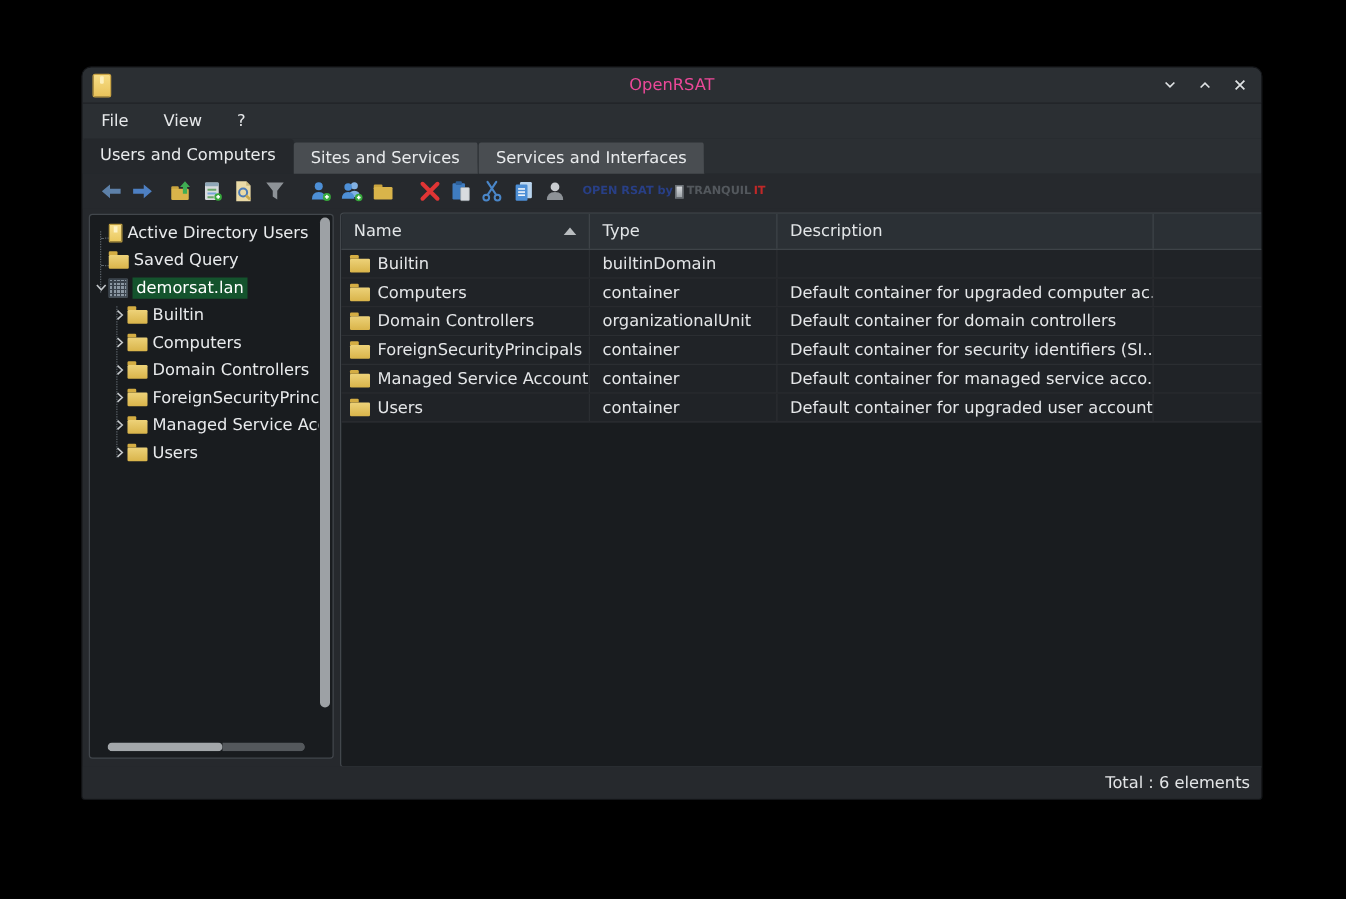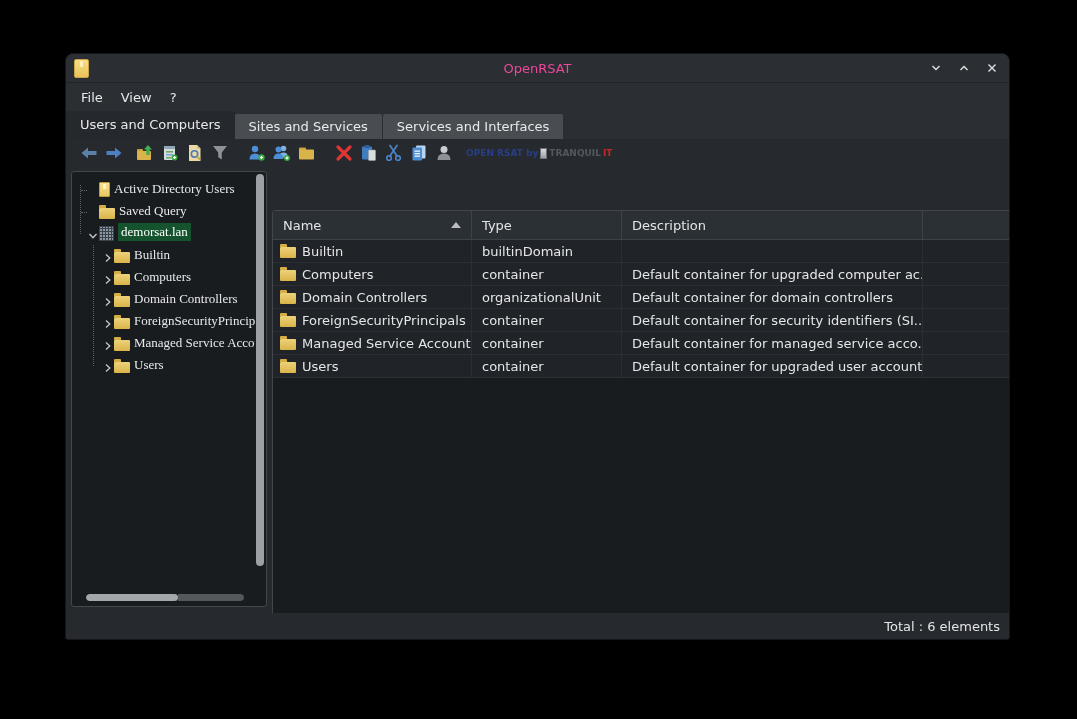--- a/index.html
+++ b/index.html
@@ -9,21 +9,21 @@
 
   
   .titlebar { height:29px; background:#2b2f33; display:flex; align-items:center; padding:0 8px; position:relative; border-bottom:1px solid #202327;}
   .app-icon { width:15px; height:19px; border-radius:2px; background:linear-gradient(#f7dd85,#e9c35b); border:1px solid #c9a445; position:relative;}
   .app-icon::before{content:"";position:absolute;left:5px;top:1px;width:3px;height:6px;background:#fdf0bd;border-radius:1px;}
   .title-text { position:absolute; left:0; right:0; text-align:center; color:#ec4899; font-size:13px; }
   .win-controls { margin-left:auto; display:flex; gap:9px; z-index:2;}
   .win-btn { width:19px; height:19px; display:flex; align-items:center; justify-content:center; cursor:default;}
 
   
-  .menubar { height:28px; background:#2b2f33; display:flex; align-items:center; padding-left:6px; }
+  .menubar { height:28px; background:#2b2f33; display:flex; align-items:center; padding-left:6px;gap:10px; }
   .menu-item { color:#e6e8ea; font-size:13px; padding:3px 9px; border-radius:2px;}
 
   
   .tabbar { height:28px; background:#2b2f33; display:flex; align-items:flex-end; }
   .tab { height:25px; line-height:25px; padding:0 14px; font-size:13px; color:#e8eaec; background:#494d51; border-right:1px solid #2b2f33; border-radius:2px 2px 0 0;}
   .tab.active { height:28px; line-height:28px; background:#25282c; border-right:none; border-radius:3px 3px 0 0;}
 
   
   .toolbar { height:28px; background:#26292d; display:flex; align-items:center; padding-left:10px; }
   .tb-icon { width:25px; height:24px; display:flex; align-items:center; justify-content:center; border-radius:3px; }
@@ -31,25 +31,25 @@
   .brand { display:flex; align-items:center; gap:2px; margin-left:10px; }
   .brand-prefix { font-size:9px; font-weight:bold; color:#283f86; letter-spacing:0px;}
   .brand-logo { width:7px; height:11px; background:linear-gradient(#d8dbde,#9aa0a5); border:1px solid #6d7378; }
   .brand-company { font-size:9px; font-weight:bold; color:#53585d; }
   .brand-suffix { font-size:9px; font-weight:bold; color:#c02828; }
 
   
   .content { position:absolute; top:113px; left:0; right:0; bottom:26px; }
   .panel { position:absolute; background:#191c1f; border:1px solid #42474c; border-radius:3px; }
   .tree-panel { left:5px; top:4px; width:196px; height:436px; overflow:hidden; }
-  .table-panel { left:206px; top:3px; width:786px; height:444px; overflow:hidden;margin-top:40px; }
+  .table-panel { left:206px; top:3px; width:786px; height:444px; overflow:hidden; }
 
   
   .tree-rows { position:absolute; left:0; top:3px; right:11px; bottom:16px; overflow:hidden; }
-  .tree-row { display:flex; align-items:flex-end; height:22px; padding-left:14px; white-space:nowrap; position:relative; z-index:1;font-family:Liberation Serif, serif;}
+  .tree-row { display:flex; align-items:center; height:22px; padding-left:2px; white-space:nowrap; position:relative; z-index:1;}
   .tree-row .indent { width:15px; flex:none; }
   .exp-slot { width:13px; flex:none; display:flex; align-items:center; justify-content:center; }
   .tree-label { color:#e8eaec; font-size:13px; margin-left:4px; }
   .tree-label.selected { background:#14532d; color:#ffffff; padding:1px 3px; }
   .guide { position:absolute; z-index:0; }
   .guide.v { border-left:1px dotted #5c636a; width:0; }
   .guide.h { border-top:1px dotted #5c636a; height:0; }
 
   
   .i-folder { position:relative; width:16px; height:11px; flex:none; background:linear-gradient(#edd279,#d9b44a); border-radius:1px; margin-top:2px;}

